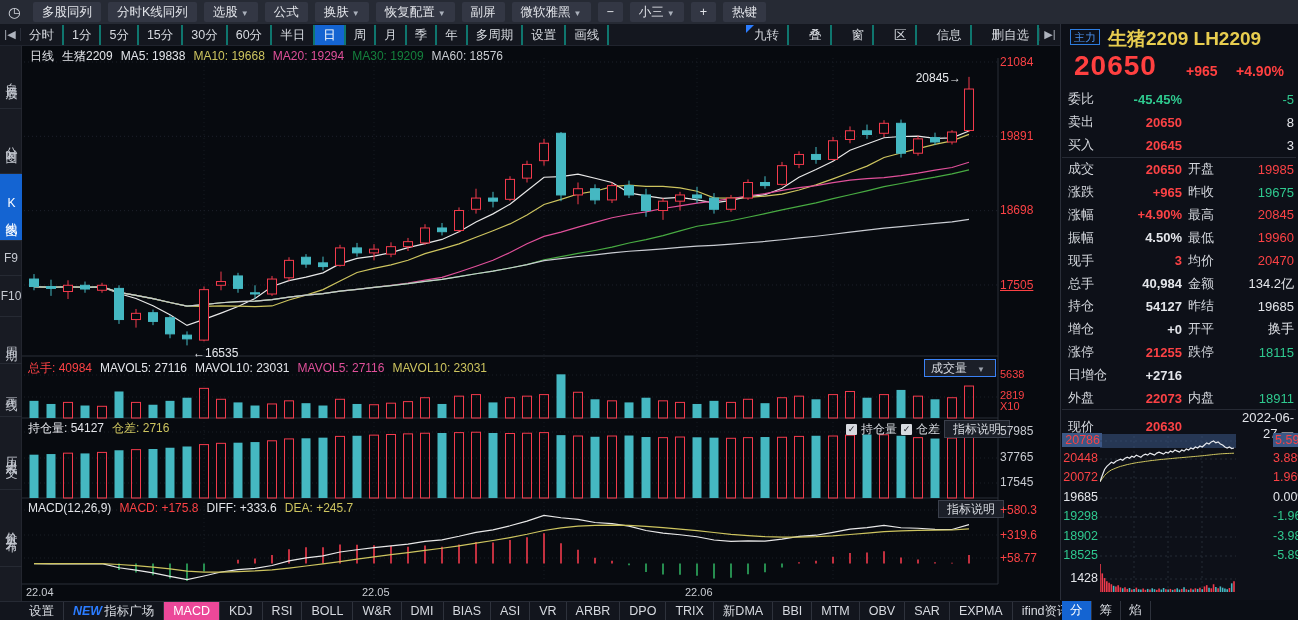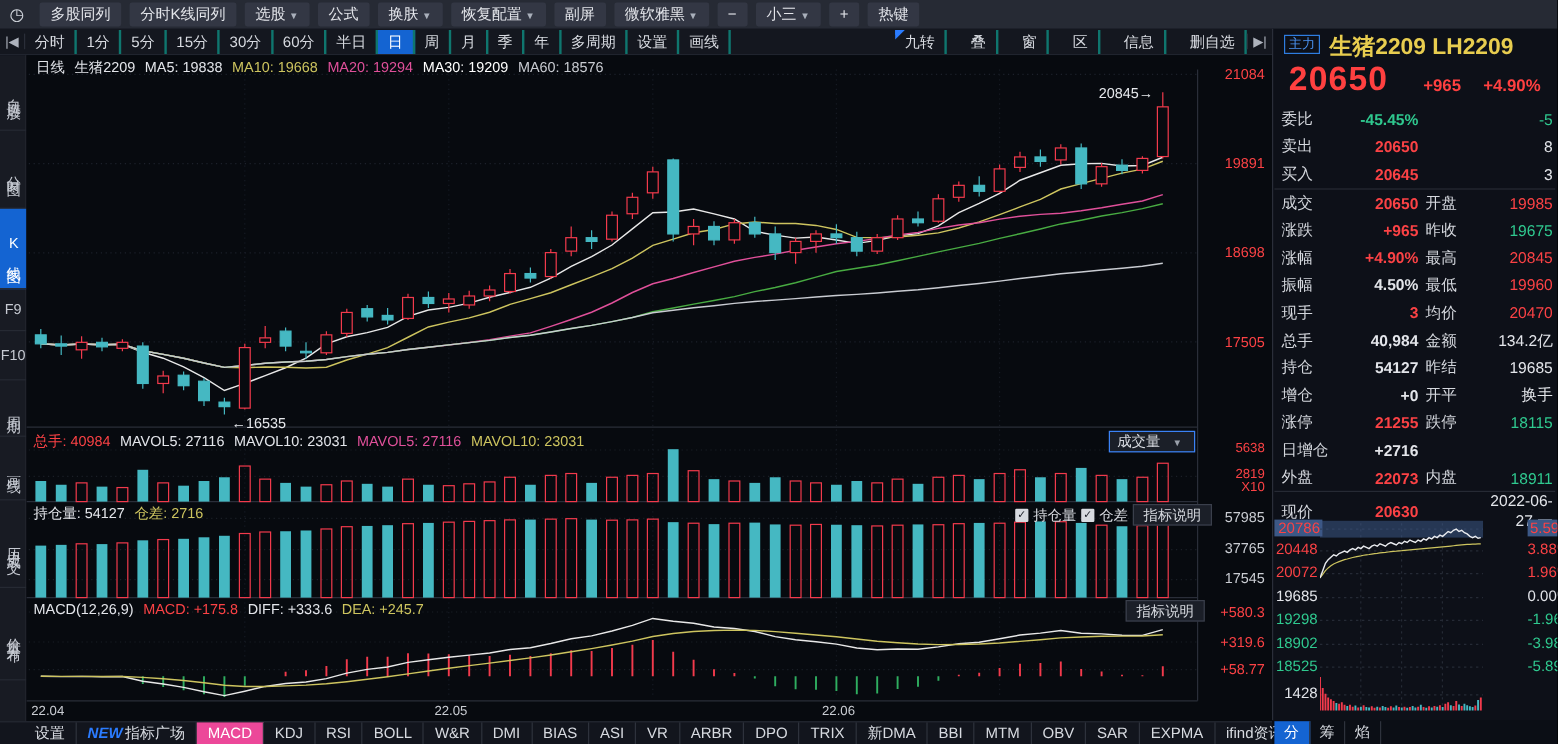--- a/index.html
+++ b/index.html
@@ -21,23 +21,23 @@
   
   .sidebar{position:absolute;left:0;top:46px;width:22px;height:556px;background:#181b23;border-right:1px solid #23262f;box-sizing:border-box;}
   .side-item{width:22px;display:flex;align-items:center;justify-content:center;color:#c6cad2;border-bottom:1px solid #262a33;font-size:12px;cursor:default;}
   .side-item .vt{writing-mode:vertical-rl;text-orientation:upright;letter-spacing:3px;}
   .side-item.active{background:#1464d2;color:#fff;}
   
   .chart-bg{position:absolute;left:22px;top:46px;width:1038px;height:556px;background:#070a0f;}
   svg{display:block;}
   .hdr{position:absolute;white-space:nowrap;font-size:12px;}
   .hdr span{margin-right:8px;}
-  .axis-lbl{position:absolute;left:1000px;width:54px;text-align:right;font-size:12px;}
+  .axis-lbl{position:absolute;left:1000px;width:54px;text-align:left;font-size:12px;}
   .c-r{color:#fb4245;} .c-g{color:#2fc98f;} .c-w{color:#e3e5ea;} .c-y{color:#cdc45f;}
-  .c-m{color:#e0509a;} .c-g2{color:#ffffff;} .c-w2{color:#c9ccd2;}
+  .c-m{color:#e0509a;} .c-g2{color:#15803d;} .c-w2{color:#c9ccd2;}
   .dropdown{position:absolute;border:1px solid #3b82f6;background:#1b1f28;color:#d7dae0;height:16px;line-height:16px;padding:0 6px;font-size:12px;}
   .dropdown .arr{font-size:8px;color:#9aa0ab;margin-left:10px;}
   .panebtn{position:absolute;border:1px solid #3a3f4b;background:#1b1f28;color:#d7dae0;height:16px;line-height:16px;padding:0 8px;font-size:12px;white-space:nowrap;}
   .cbrow{position:absolute;display:flex;align-items:center;gap:4px;font-size:12px;color:#d7dae0;white-space:nowrap;}
   .cb{display:inline-block;width:11px;height:11px;background:#d7dae0;color:#1a1d26;font-size:9px;line-height:11px;text-align:center;border-radius:1px;}
   
   .rpanel{position:absolute;left:1060px;top:24px;width:238px;height:576px;background:#0d1018;border-left:1px solid #2a2e39;box-sizing:border-box;}
   .badge{position:absolute;left:1070px;top:29px;border:1px solid #2e7de0;color:#4b93f2;font-size:11px;padding:0 3px;height:14px;line-height:14px;}
   .sec-title{position:absolute;left:1108px;top:26px;font-size:19px;font-weight:bold;color:#e8cd4f;}
   .big-price{position:absolute;left:1074px;top:50px;font-size:28px;font-weight:bold;color:#ff4040;letter-spacing:1px;}
@@ -465,21 +465,21 @@
     <span class="cb">✓</span>
       <span>仓差</span>
     <span class="panebtn" style="position:static;">指标说明</span>
   </div>
   <div class="hdr" id="hdrM" style="left:28px;top:501px;"><span class="c-w">MACD(12,26,9)</span><span class="c-r">MACD: +175.8</span><span class="c-w">DIFF: +333.6</span><span class="c-y">DEA: +245.7</span></div>
   <div class="panebtn" style="left:938px;top:500px;">指标说明</div>
   <div id="axis">
       <div class="axis-lbl c-r" style="top: 55px;">21084</div>
       <div class="axis-lbl c-r" style="top: 129px;">19891</div>
       <div class="axis-lbl c-r" style="top: 203px;">18698</div>
-      <div class="axis-lbl c-r" style="top: 278px;">17505</div>
+      <div class="axis-lbl c-r" style="top: 278px; text-decoration: underline;">17505</div>
       <div class="axis-lbl c-r" style="top: 368px; font-size: 11px;">5638</div>
       <div class="axis-lbl c-r" style="top: 389px; font-size: 11px;">2819</div>
       <div class="axis-lbl c-r" style="top: 400px; font-size: 11px;">X10</div>
       <div class="axis-lbl c-w2" style="top: 424px;">57985</div>
       <div class="axis-lbl c-w2" style="top: 450px;">37765</div>
       <div class="axis-lbl c-w2" style="top: 475px;">17545</div>
       <div class="axis-lbl c-r" style="top: 503px;">+580.3</div>
       <div class="axis-lbl c-r" style="top: 528px;">+319.6</div>
       <div class="axis-lbl c-r" style="top: 551px;">+58.77</div>
     </div>

